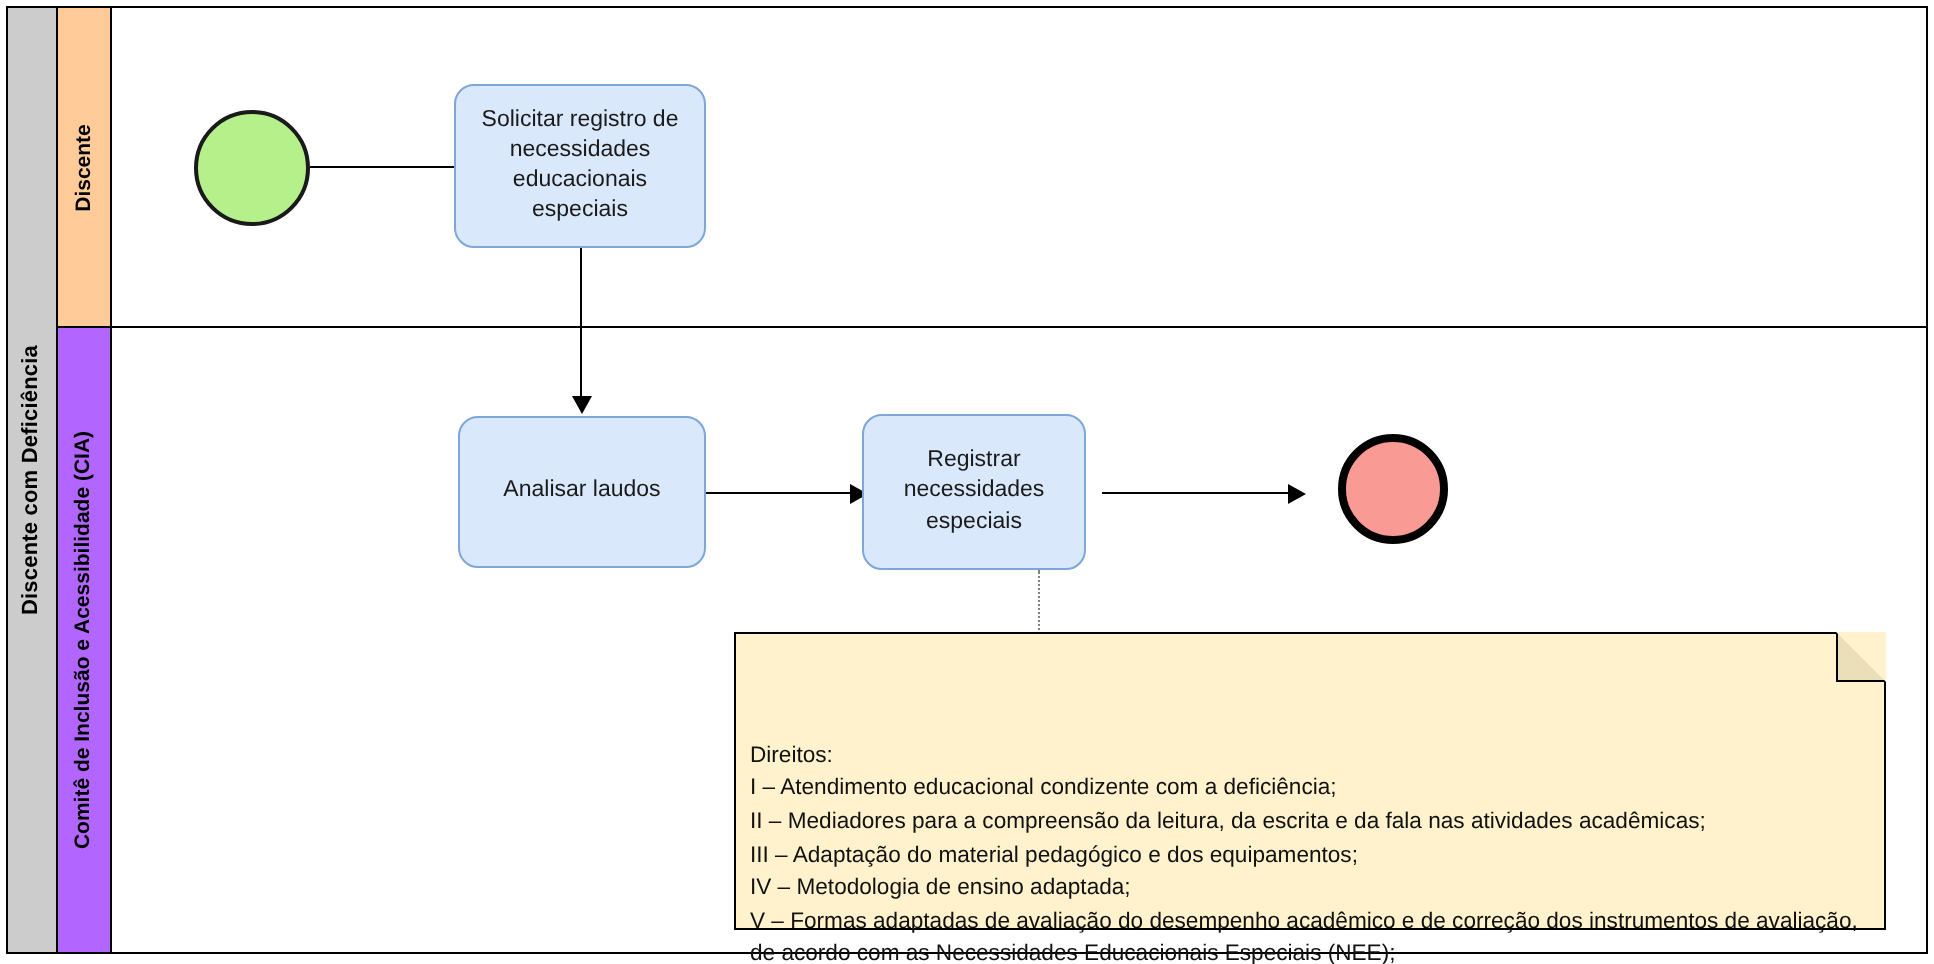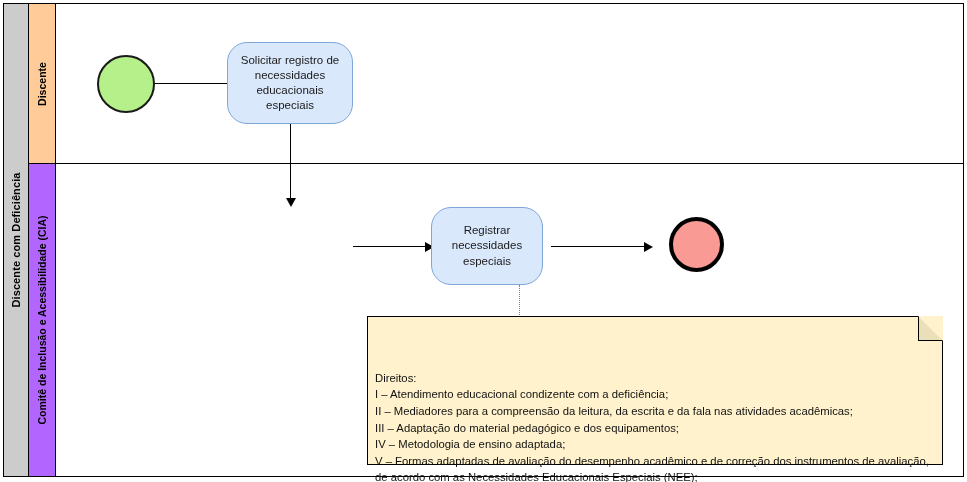--- a/index.html
+++ b/index.html
@@ -98,21 +98,21 @@
     width: 934px;
     height: 312px;
   }
   #lane-cia .lane-header { background: #b266ff; }
 
   
   .task {
     position: absolute;
     background: #dae8fc;
     border: 1px solid #7ea6d9;
-    border-radius: 20px;
+    border-radius: 10px;
     box-sizing: border-box;
     display: flex;
     align-items: center;
     justify-content: center;
     text-align: center;
     font-size: 11.5px;
     color: #1a1a1a;
     line-height: 1.32;
     padding: 4px 6px;
     white-space: pre-line;
@@ -235,20 +235,21 @@
 
     <div class="lane" id="lane-cia">
       <div class="lane-header">
         <span>Comitê de Inclusão e Acessibilidade (CIA)</span>
       </div>
       <div class="lane-body">
 
         <div class="conn-v" style="left: 234px; top: 0px; height: 36px;"></div>
         <div class="arrow-down" style="left: 229.5px; top: 34px;"></div>
 
+        <div class="task" style="left: 173px; top: 44px; width: 124px; height: 76px;">Analisar laudos</div>
 
         <div class="conn-h" style="left: 297px; top: 82px; width: 74px;"></div>
         <div class="arrow-right" style="left: 369px; top: 77.5px;"></div>
 
         <div class="task" style="left: 375px; top: 43px; width: 112px; height: 78px;">Registrar
 necessidades
 especiais</div>
 
         <div class="conn-h" style="left: 495px; top: 82px; width: 95px;"></div>
         <div class="arrow-right" style="left: 588px; top: 77.5px;"></div>

